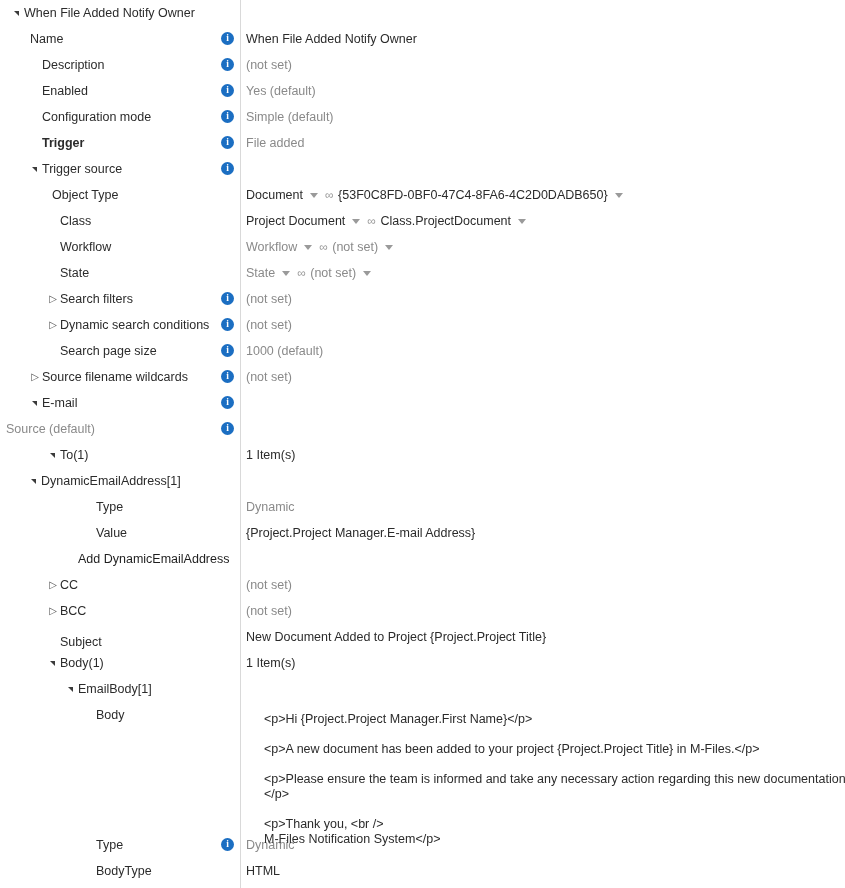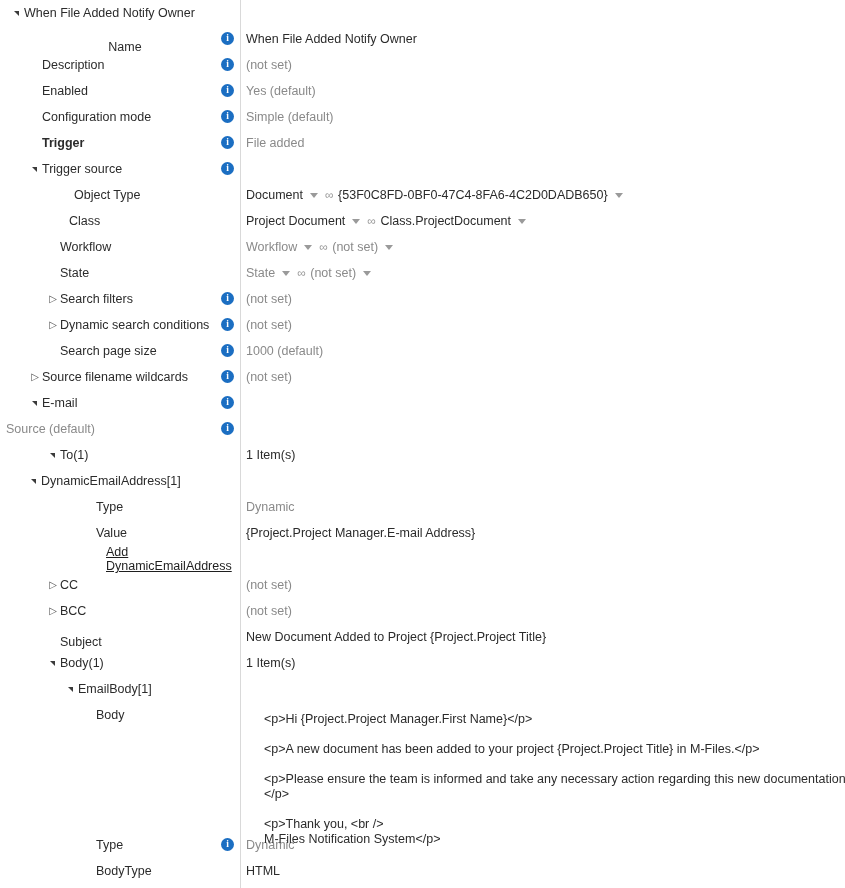--- a/index.html
+++ b/index.html
@@ -133,24 +133,22 @@
     margin: 0 2px;
   }
   .chain {
     color: #9a9a9a;
     font-size: 12px;
     letter-spacing: -0.5px;
   }
 
   .link {
     color: #1f1f1f;
-    text-decoration: underline;
     font-size: 12.5px;
     cursor: pointer;
-    margin-left: 28px;
   }
 
   
   .bodyblock {
     position: absolute;
     left: 264px;
     top: 712px;
     width: 590px;
     font-size: 12.5px;
     color: #2b2b2b;
@@ -171,21 +169,21 @@
       <div class="row">
         <div class="tree-cell" style="padding-left: 10px;">
           <span class="twisty">
             <span class="tri open"></span>
           </span>
           <span class="label">When File Added Notify Owner</span>
         </div>
         <div class="value-cell"></div>
       </div>
       <div class="row">
-        <div class="tree-cell" style="padding-left: 16px; flex-direction: column;">
+        <div class="tree-cell" style="padding-left: 16px;">
           <span class="twisty"></span>
           <span class="label">Name</span>
         </div>
         <span class="info">i</span>
         <div class="value-cell">
           <span class="val normal">When File Added Notify Owner</span>
         </div>
       </div>
       <div class="row">
         <div class="tree-cell" style="padding-left: 28px;">
@@ -231,36 +229,36 @@
         <div class="tree-cell" style="padding-left: 28px;">
           <span class="twisty">
             <span class="tri open"></span>
           </span>
           <span class="label">Trigger source</span>
         </div>
         <span class="info">i</span>
         <div class="value-cell"></div>
       </div>
       <div class="row">
-        <div class="tree-cell" style="padding-left: 60px;">
+        <div class="tree-cell" style="padding-left: 38px;">
           <span class="twisty"></span>
           <span class="label">Object Type</span>
         </div>
         <div class="value-cell">
           <span class="combo">
             <span class="ctext">Document</span>
             <span class="caret"></span>
             <span class="chain">∞</span>
             <span class="ctext">{53F0C8FD-0BF0-47C4-8FA6-4C2D0DADB650}</span>
             <span class="caret"></span>
           </span>
         </div>
       </div>
       <div class="row">
-        <div class="tree-cell" style="padding-left: 46px; gap: 9px;">
+        <div class="tree-cell" style="padding-left: 46px;">
           <span class="twisty"></span>
           <span class="label">Class</span>
         </div>
         <div class="value-cell">
           <span class="combo">
             <span class="ctext">Project Document</span>
             <span class="caret"></span>
             <span class="chain">∞</span>
             <span class="ctext">Class.ProjectDocument</span>
             <span class="caret"></span>

